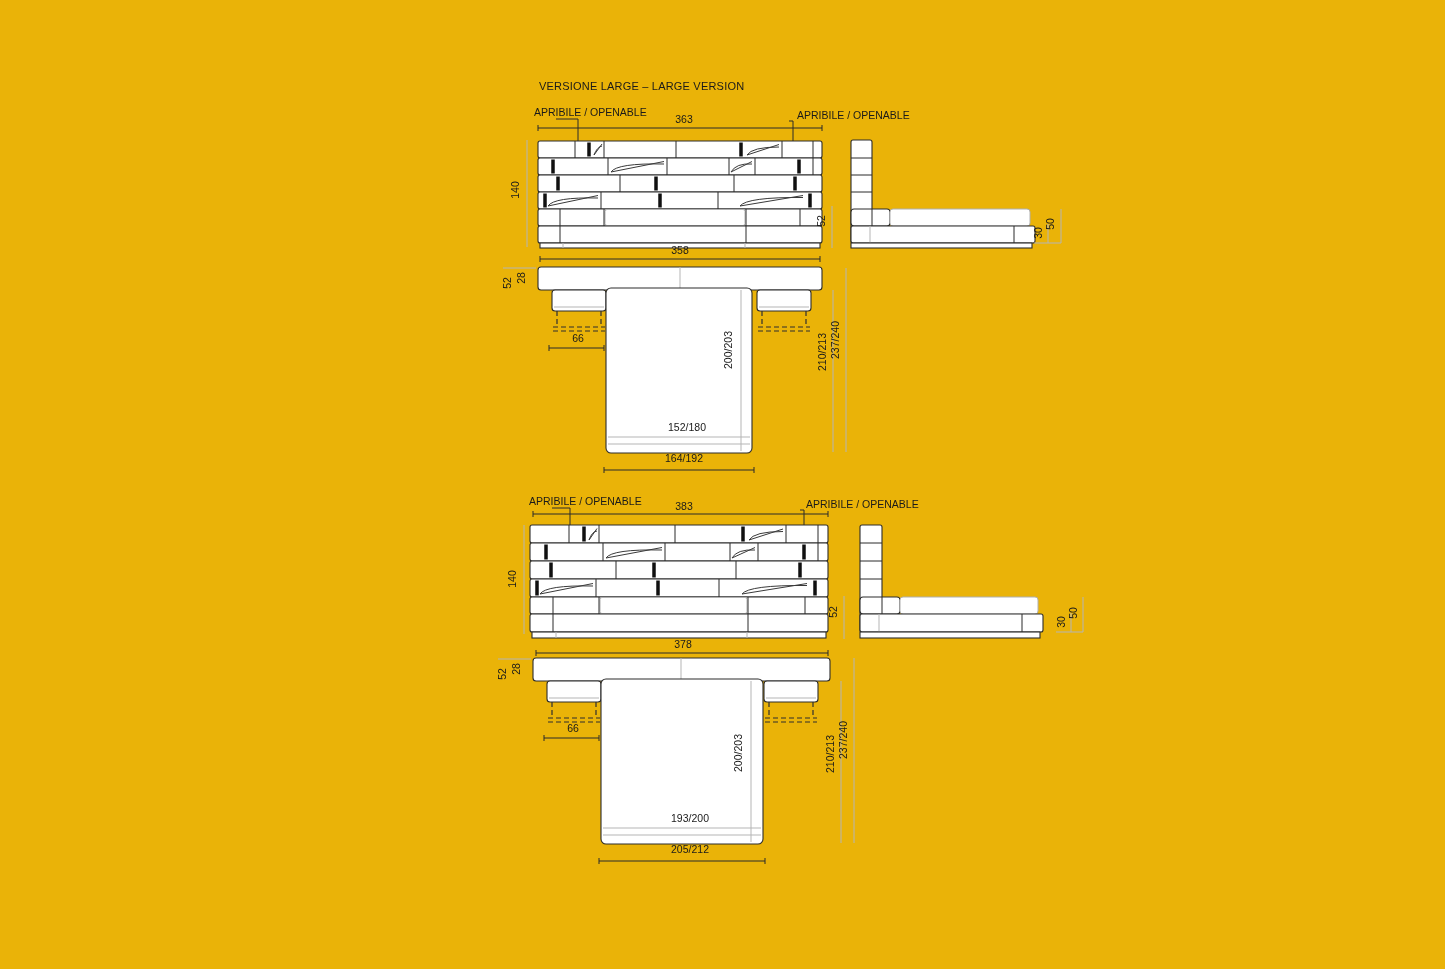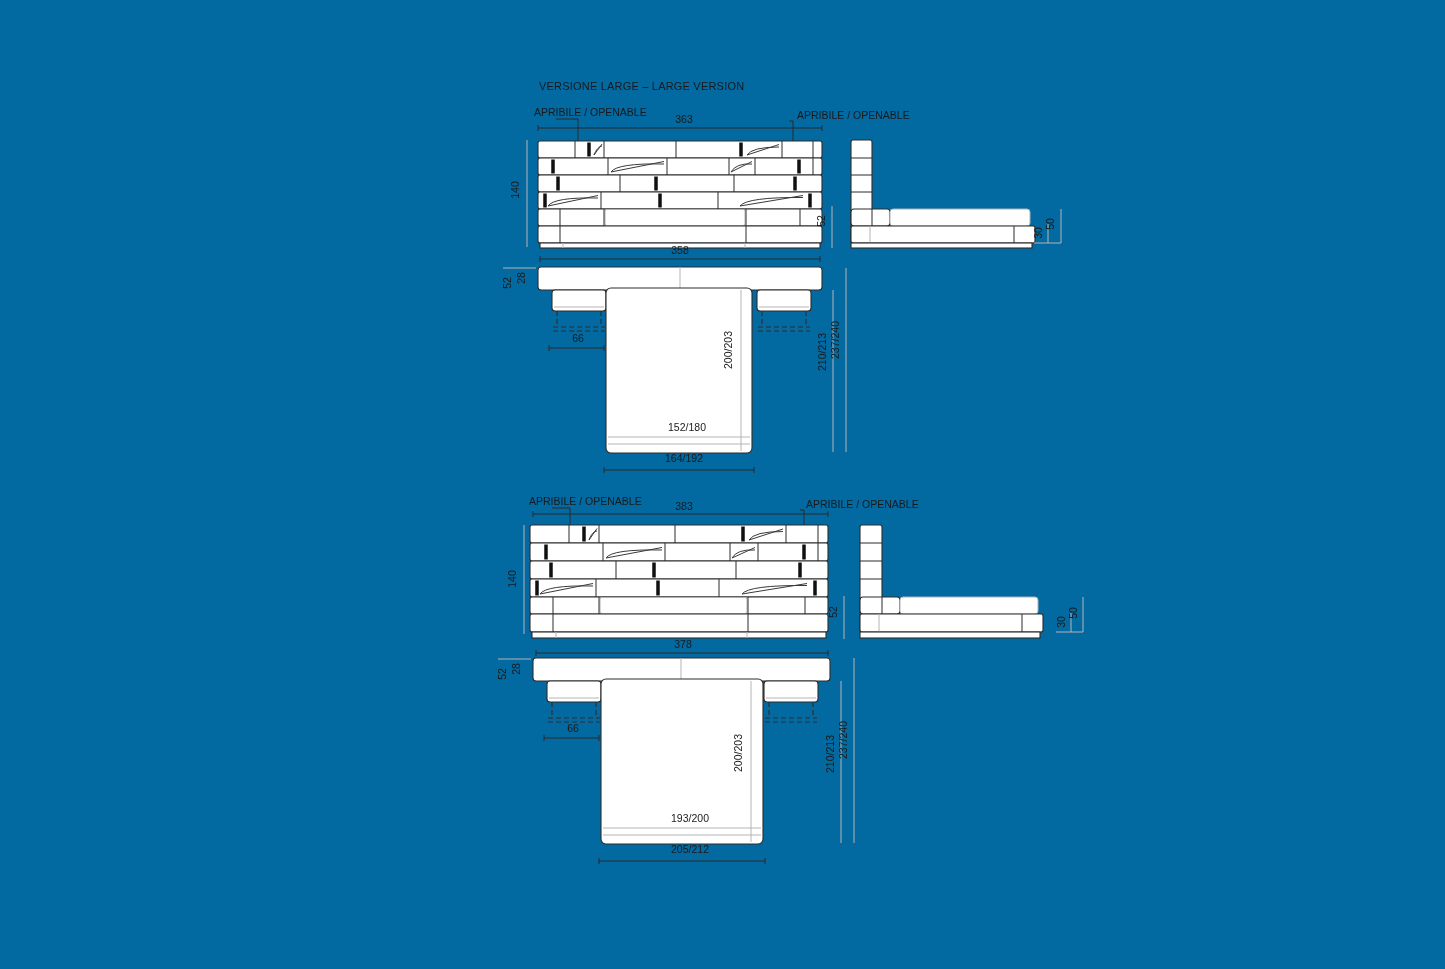--- a/index.html
+++ b/index.html
@@ -1,16 +1,16 @@
 <!DOCTYPE html>
 <html><head>
 <meta charset="utf-8">
 <style>
   html,body{margin:0;padding:0;background:#ffffff;}
-  .canvas{position:relative;width:1445px;height:969px;background:#0369a1;overflow:hidden;
+  .canvas{position:relative;width:1445px;height:969px;background:#eab308;overflow:hidden;
           font-family:"Liberation Sans",sans-serif;}
   svg{position:absolute;left:0;top:0;}
   .t{font-family:"Liberation Sans",sans-serif;font-size:10.5px;fill:#1a1a1a;}
   .t-title{font-size:11px;letter-spacing:.2px;}
   .t-lbl{font-size:10.5px;}
   .ln{stroke:#2b2b2b;stroke-width:1;fill:none;}
   .ln-lt{stroke:#b5b5b5;stroke-width:1;fill:none;}
   .jn{stroke:#2b2b2b;stroke-width:1;}
   .jt{stroke:#101010;stroke-width:3.5;}
   .jl{stroke:#b5b5b5;stroke-width:1;}

